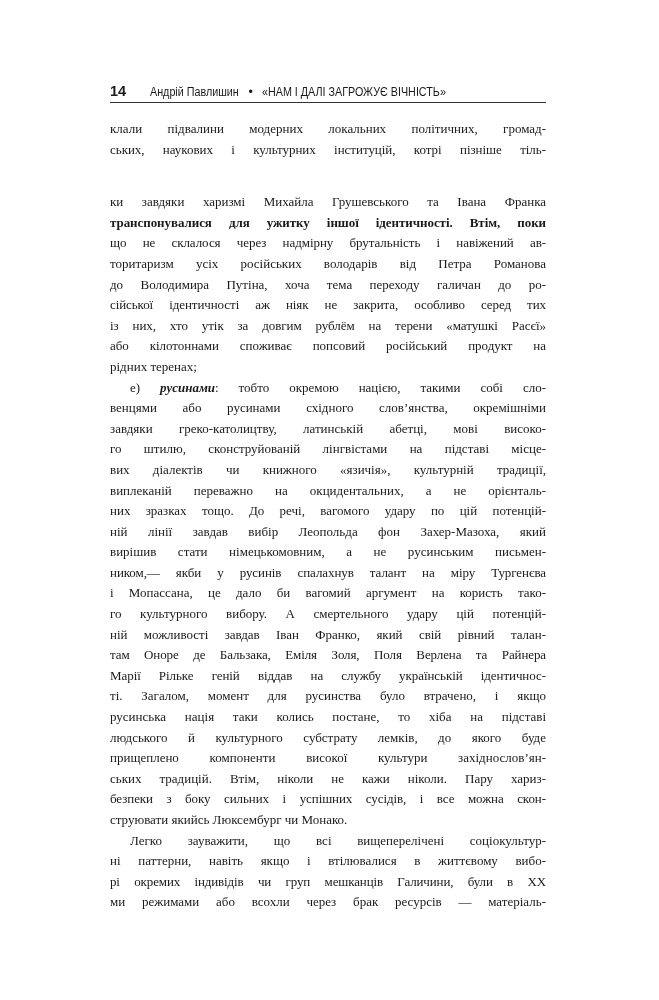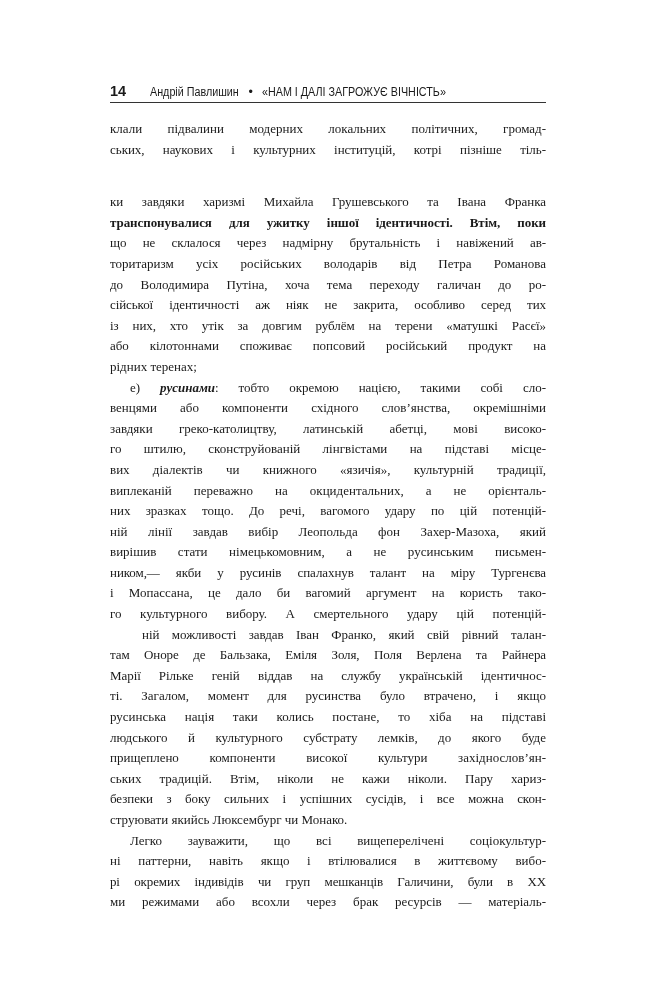--- a/index.html
+++ b/index.html
@@ -45,32 +45,32 @@
   <span class="line" style="letter-spacing: -0.0136986px; margin-top: 32px;">ки завдяки харизмі Михайла Грушевського та Івана Франка</span>
   <span class="line" style="letter-spacing: -0.0606742px; font-weight: bold;">транспонувалися для ужитку іншої ідентичності. Втім, поки</span>
   <span class="line" style="letter-spacing: -0.0606742px;">що не склалося через надмірну брутальність і навіжений ав-</span>
   <span class="line">торитаризм усіх російських володарів від Петра Романова</span>
   <span class="line">до Володимира Путіна, хоча тема переходу галичан до ро-</span>
   <span class="line" style="letter-spacing: -0.0868597px;">сійської ідентичності аж ніяк не закрита, особливо серед тих</span>
   <span class="line" style="letter-spacing: -0.040724px;">із них, хто утік за довгим рублём на терени «матушкі Расєї»</span>
   <span class="line" style="letter-spacing: -0.0340136px;">або кілотоннами споживає попсовий російський продукт на</span>
   <span class="line last">рідних теренах;</span>
   <span class="line indent"><span>е)</span> <span class="bi">русинами</span><span>: тобто окремою нацією, такими собі сло-</span></span>
-  <span class="line">венцями або компоненти східного слов’янства, окремішніми</span>
+  <span class="line">венцями або русинами східного слов’янства, окремішніми</span>
   <span class="line">завдяки греко-католицтву, латинській абетці, мові високо-</span>
   <span class="line">го штилю, сконструйованій лінгвістами на підставі місце-</span>
   <span class="line">вих діалектів чи книжного «язичія», культурній традиції,</span>
   <span class="line">виплеканій переважно на окцидентальних, а не орієнталь-</span>
   <span class="line">них зразках тощо. До речі, вагомого удару по цій потенцій-</span>
   <span class="line">ній лінії завдав вибір Леопольда фон Захер-Мазоха, який</span>
   <span class="line">вирішив стати німецькомовним, а не русинським письмен-</span>
   <span class="line" style="letter-spacing: -0.0803571px;">ником,— якби у русинів спалахнув талант на міру Тургенєва</span>
   <span class="line">і Мопассана, це дало би вагомий аргумент на користь тако-</span>
   <span class="line">го культурного вибору. А смертельного удару цій потенцій-</span>
-  <span class="line" style="letter-spacing: -0.040724px; margin-left: 32px;">ній можливості завдав Іван Франко, який свій рівний талан-</span>
+  <span class="line" style="letter-spacing: -0.040724px;">ній можливості завдав Іван Франко, який свій рівний талан-</span>
   <span class="line" style="letter-spacing: -0.106195px;">там Оноре де Бальзака, Еміля Золя, Поля Верлена та Райнера</span>
   <span class="line" style="letter-spacing: -0.0672646px;">Марії Рільке геній віддав на службу українській ідентичнос-</span>
   <span class="line">ті. Загалом, момент для русинства було втрачено, і якщо</span>
   <span class="line">русинська нація таки колись постане, то хіба на підставі</span>
   <span class="line">людського й культурного субстрату лемків, до якого буде</span>
   <span class="line">прищеплено компоненти високої культури західнослов’ян-</span>
   <span class="line">ських традицій. Втім, ніколи не кажи ніколи. Пару хариз-</span>
   <span class="line" style="letter-spacing: -0.0803571px;">безпеки з боку сильних і успішних сусідів, і все можна скон-</span>
   <span class="line last">струювати якийсь Люксембург чи Монако.</span>
   <span class="line indent">Легко зауважити, що всі вищеперелічені соціокультур-</span>

